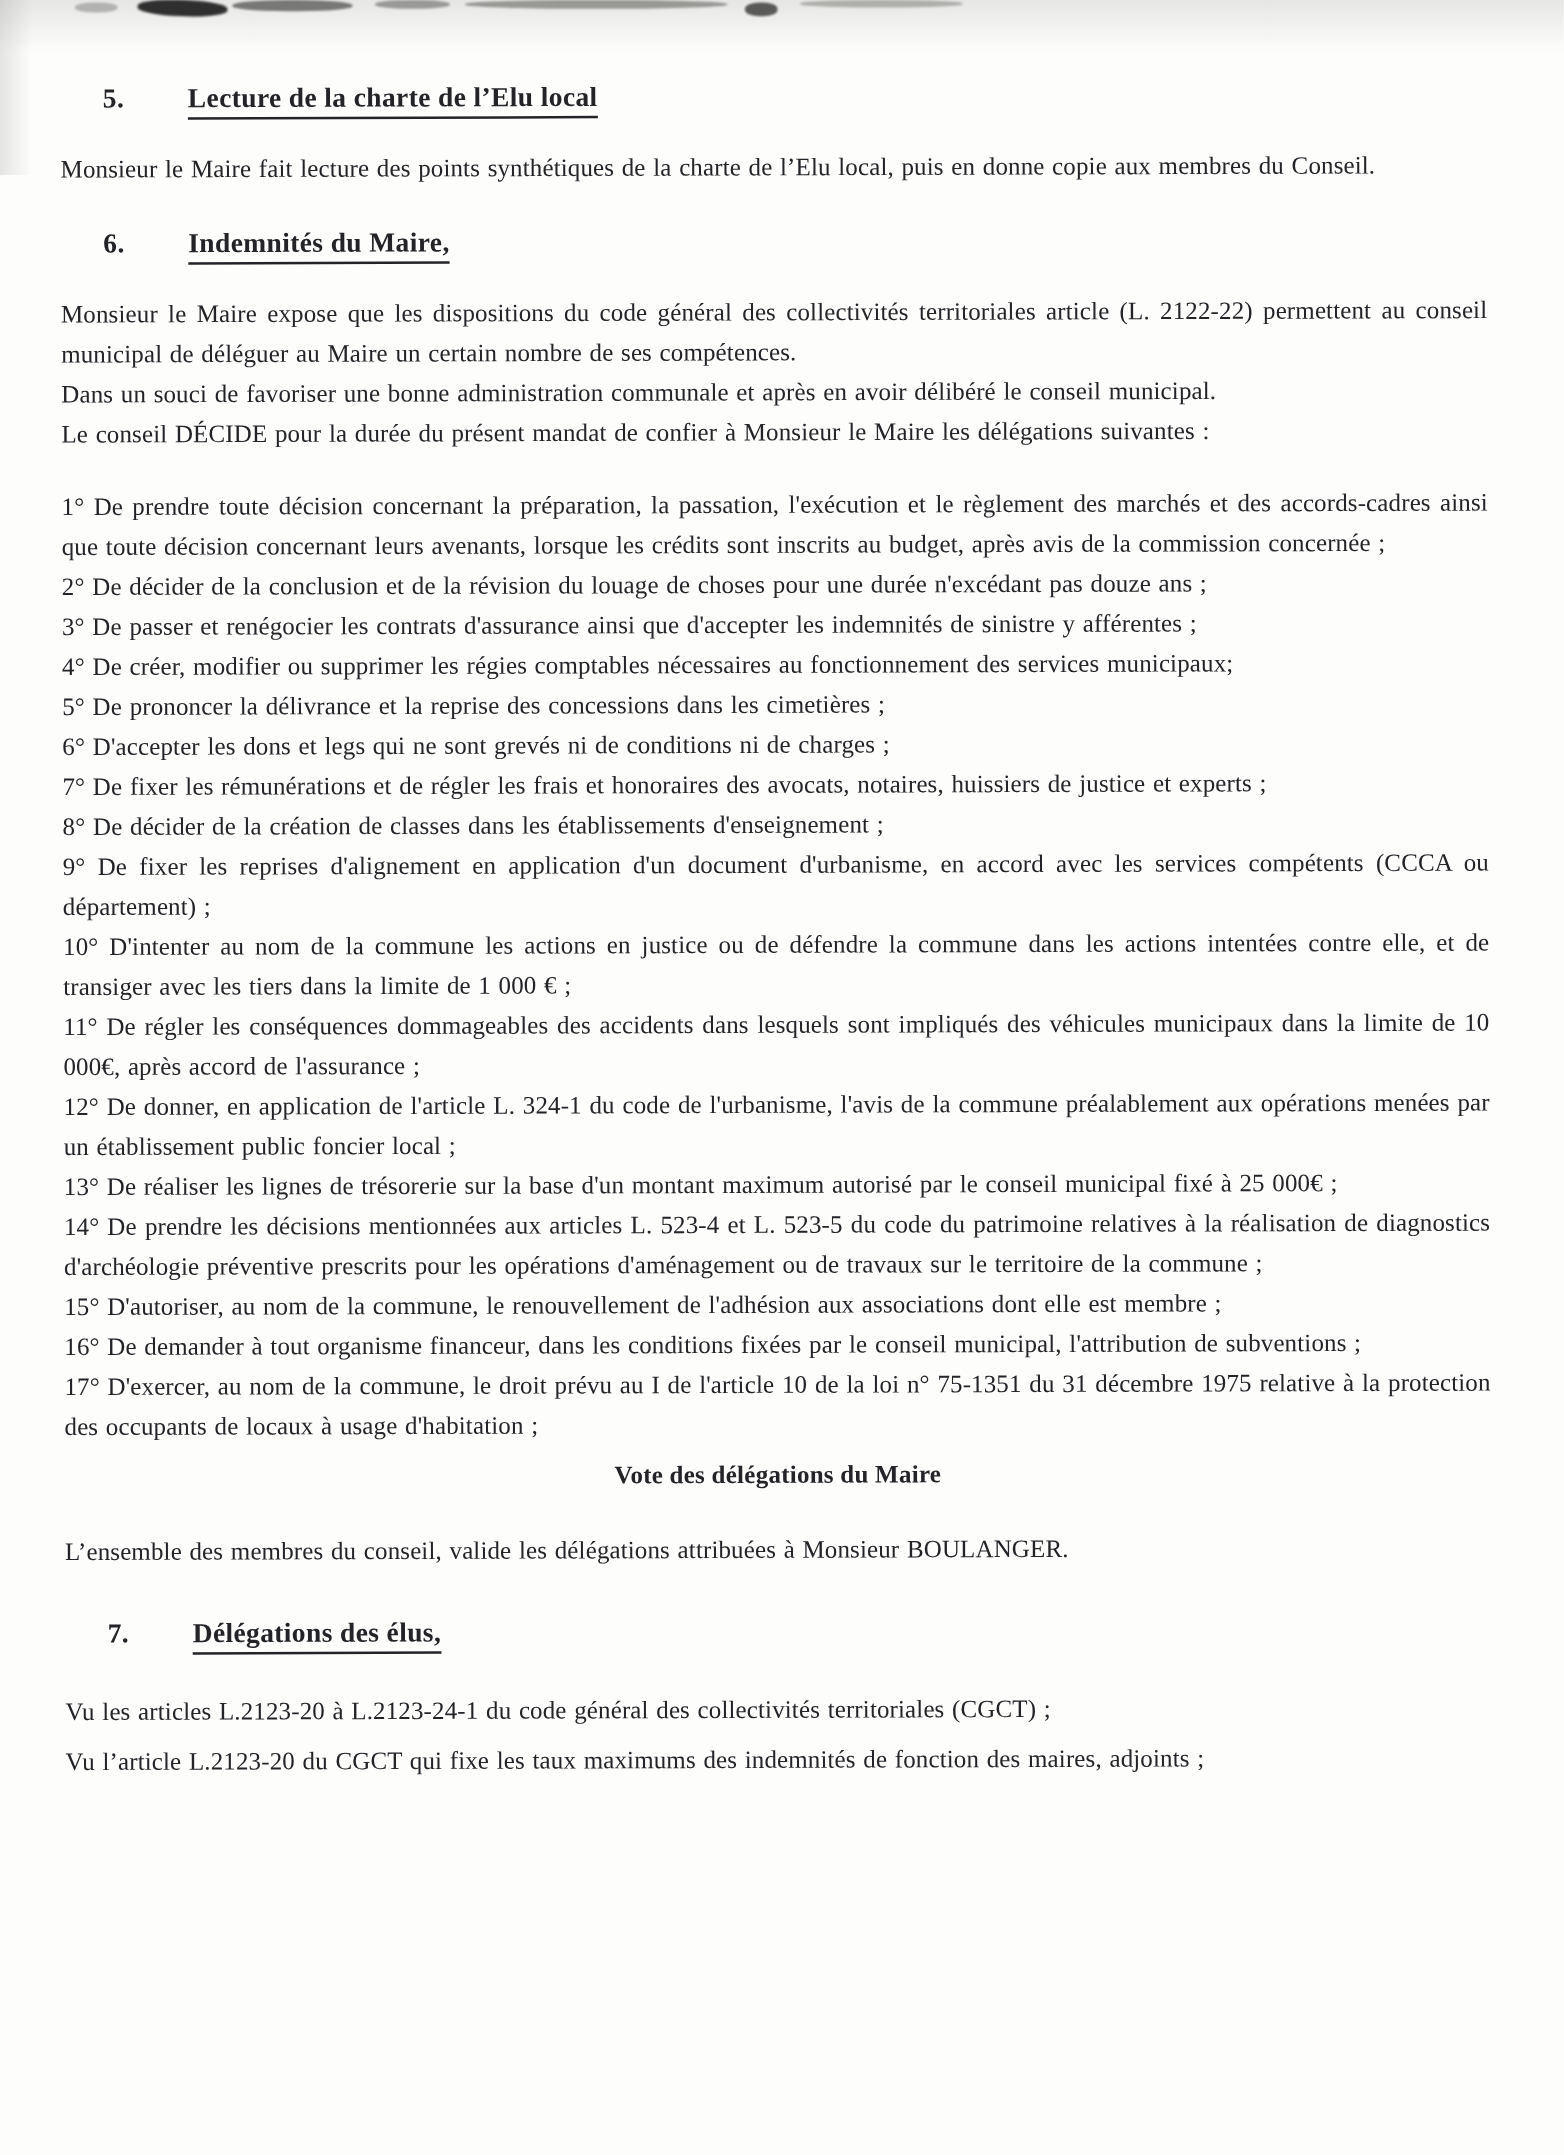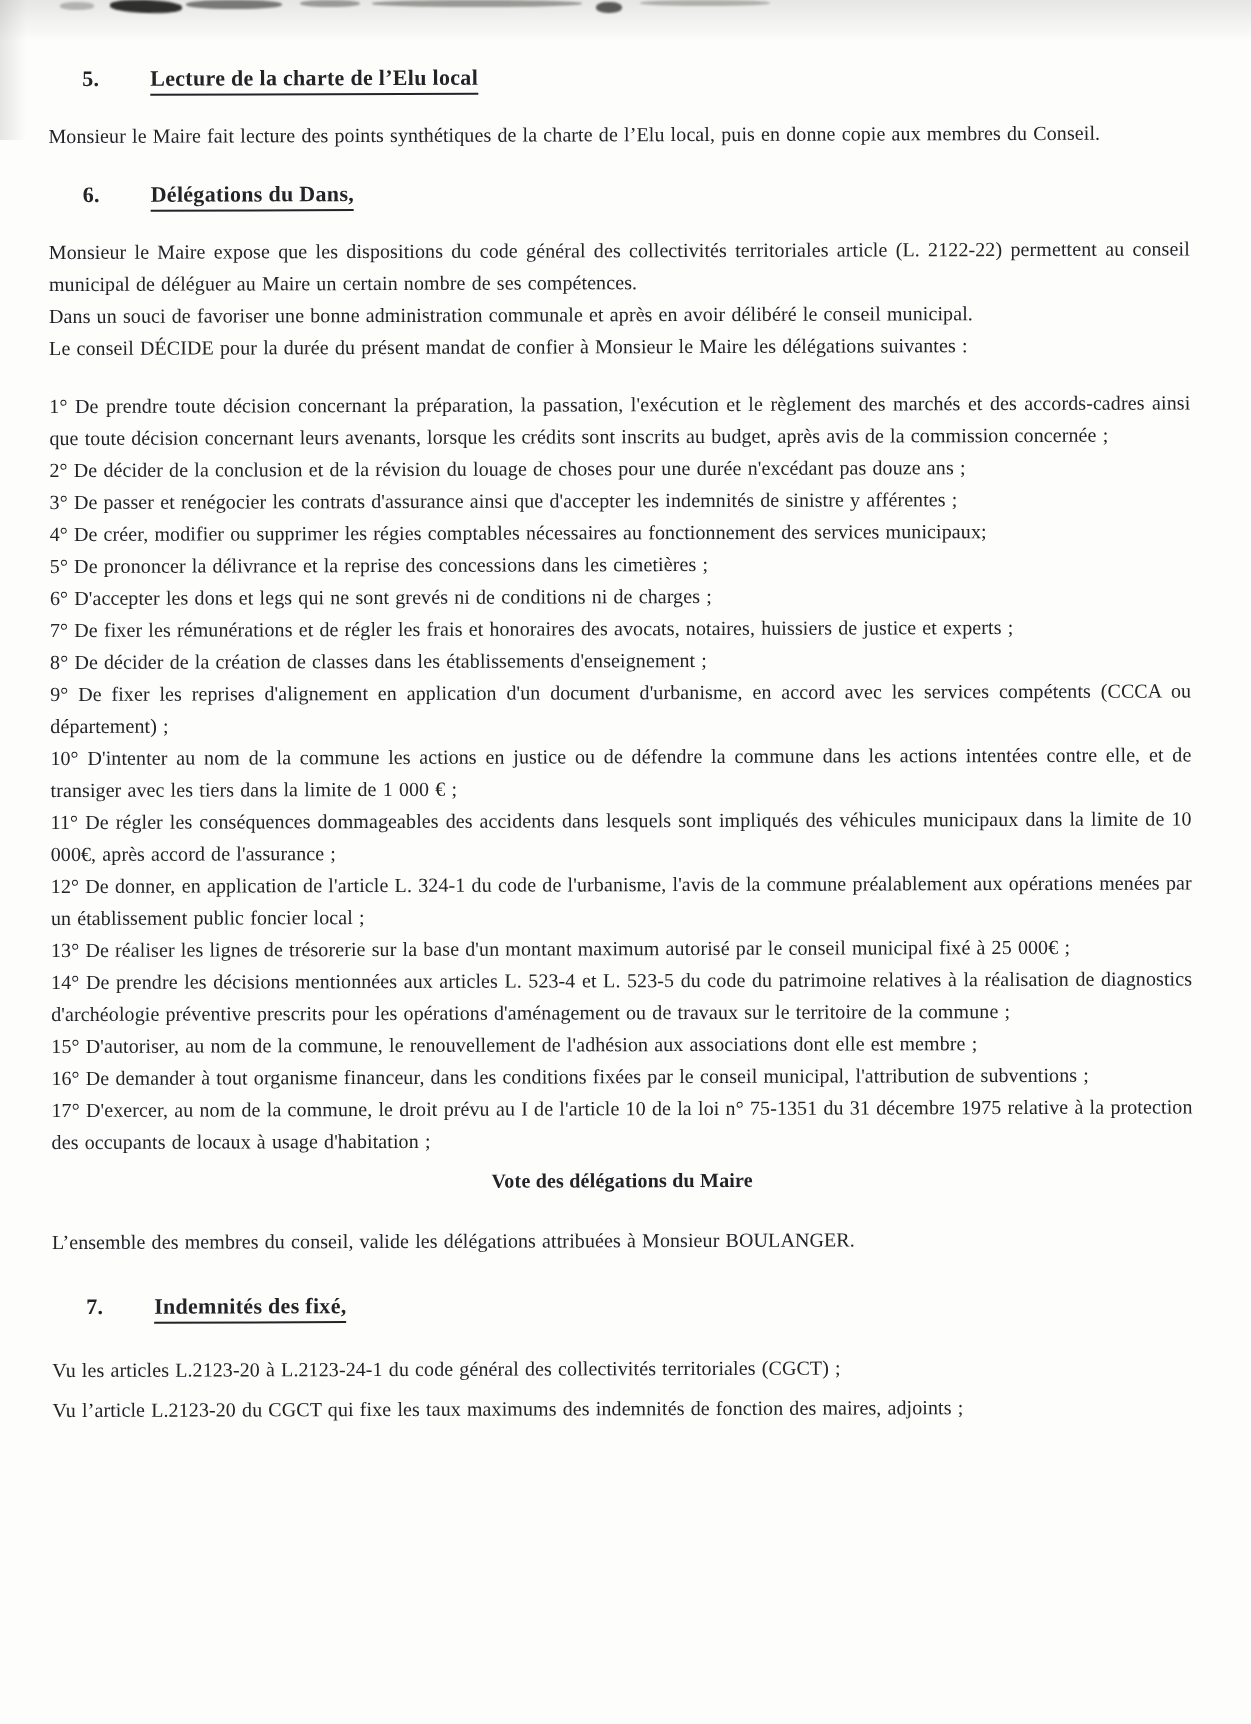--- a/index.html
+++ b/index.html
@@ -116,21 +116,21 @@
 <div class="page">
 
   <div class="heading first">
     <span class="h-num">5.</span>
     <span class="h-title">Lecture de la charte de l’Elu local</span>
   </div>
   <p class="para after-heading">Monsieur le Maire fait lecture des points synthétiques de la charte de l’Elu local, puis en donne copie aux membres du Conseil.</p>
 
   <div class="heading">
     <span class="h-num">6.</span>
-    <span class="h-title">Délégations du Dans,</span>
+    <span class="h-title">Indemnités du Maire,</span>
   </div>
   <p class="para">Monsieur le Maire expose que les dispositions du code général des collectivités territoriales article (L. 2122-22) permettent au conseil municipal de déléguer au Maire un certain nombre de ses compétences.</p>
   <p class="para">Dans un souci de favoriser une bonne administration communale et après en avoir délibéré le conseil municipal.</p>
   <p class="para">Le conseil DÉCIDE pour la durée du présent mandat de confier à Monsieur le Maire les délégations suivantes :</p>
 
   <p class="para gap-top">1° De prendre toute décision concernant la préparation, la passation, l'exécution et le règlement des marchés et des accords-cadres ainsi que toute décision concernant leurs avenants, lorsque les crédits sont inscrits au budget, après avis de la commission concernée ;</p>
   <p class="para">2° De décider de la conclusion et de la révision du louage de choses pour une durée n'excédant pas douze ans ;</p>
   <p class="para">3° De passer et renégocier les contrats d'assurance ainsi que d'accepter les indemnités de sinistre y afférentes ;</p>
   <p class="para">4° De créer, modifier ou supprimer les régies comptables nécessaires au fonctionnement des services municipaux;</p>
   <p class="para">5° De prononcer la délivrance et la reprise des concessions dans les cimetières ;</p>
@@ -145,18 +145,18 @@
   <p class="para">14° De prendre les décisions mentionnées aux articles L. 523-4 et L. 523-5 du code du patrimoine relatives à la réalisation de diagnostics d'archéologie préventive prescrits pour les opérations d'aménagement ou de travaux sur le territoire de la commune ;</p>
   <p class="para">15° D'autoriser, au nom de la commune, le renouvellement de l'adhésion aux associations dont elle est membre ;</p>
   <p class="para">16° De demander à tout organisme financeur, dans les conditions fixées par le conseil municipal, l'attribution de subventions ;</p>
   <p class="para">17° D'exercer, au nom de la commune, le droit prévu au I de l'article 10 de la loi n° 75-1351 du 31 décembre 1975 relative à la protection des occupants de locaux à usage d'habitation ;</p>
 
   <p class="vote-title">Vote des délégations du Maire</p>
   <p class="para vote-result">L’ensemble des membres du conseil, valide les délégations attribuées à Monsieur BOULANGER.</p>
 
   <div class="heading h7">
     <span class="h-num">7.</span>
-    <span class="h-title">Indemnités des fixé,</span>
+    <span class="h-title">Délégations des élus,</span>
   </div>
   <p class="para">Vu les articles L.2123-20 à L.2123-24-1 du code général des collectivités territoriales (CGCT) ;</p>
   <p class="para vu2">Vu l’article L.2123-20 du CGCT qui fixe les taux maximums des indemnités de fonction des maires, adjoints ;</p>
 
 </div>
 
 </body></html>

